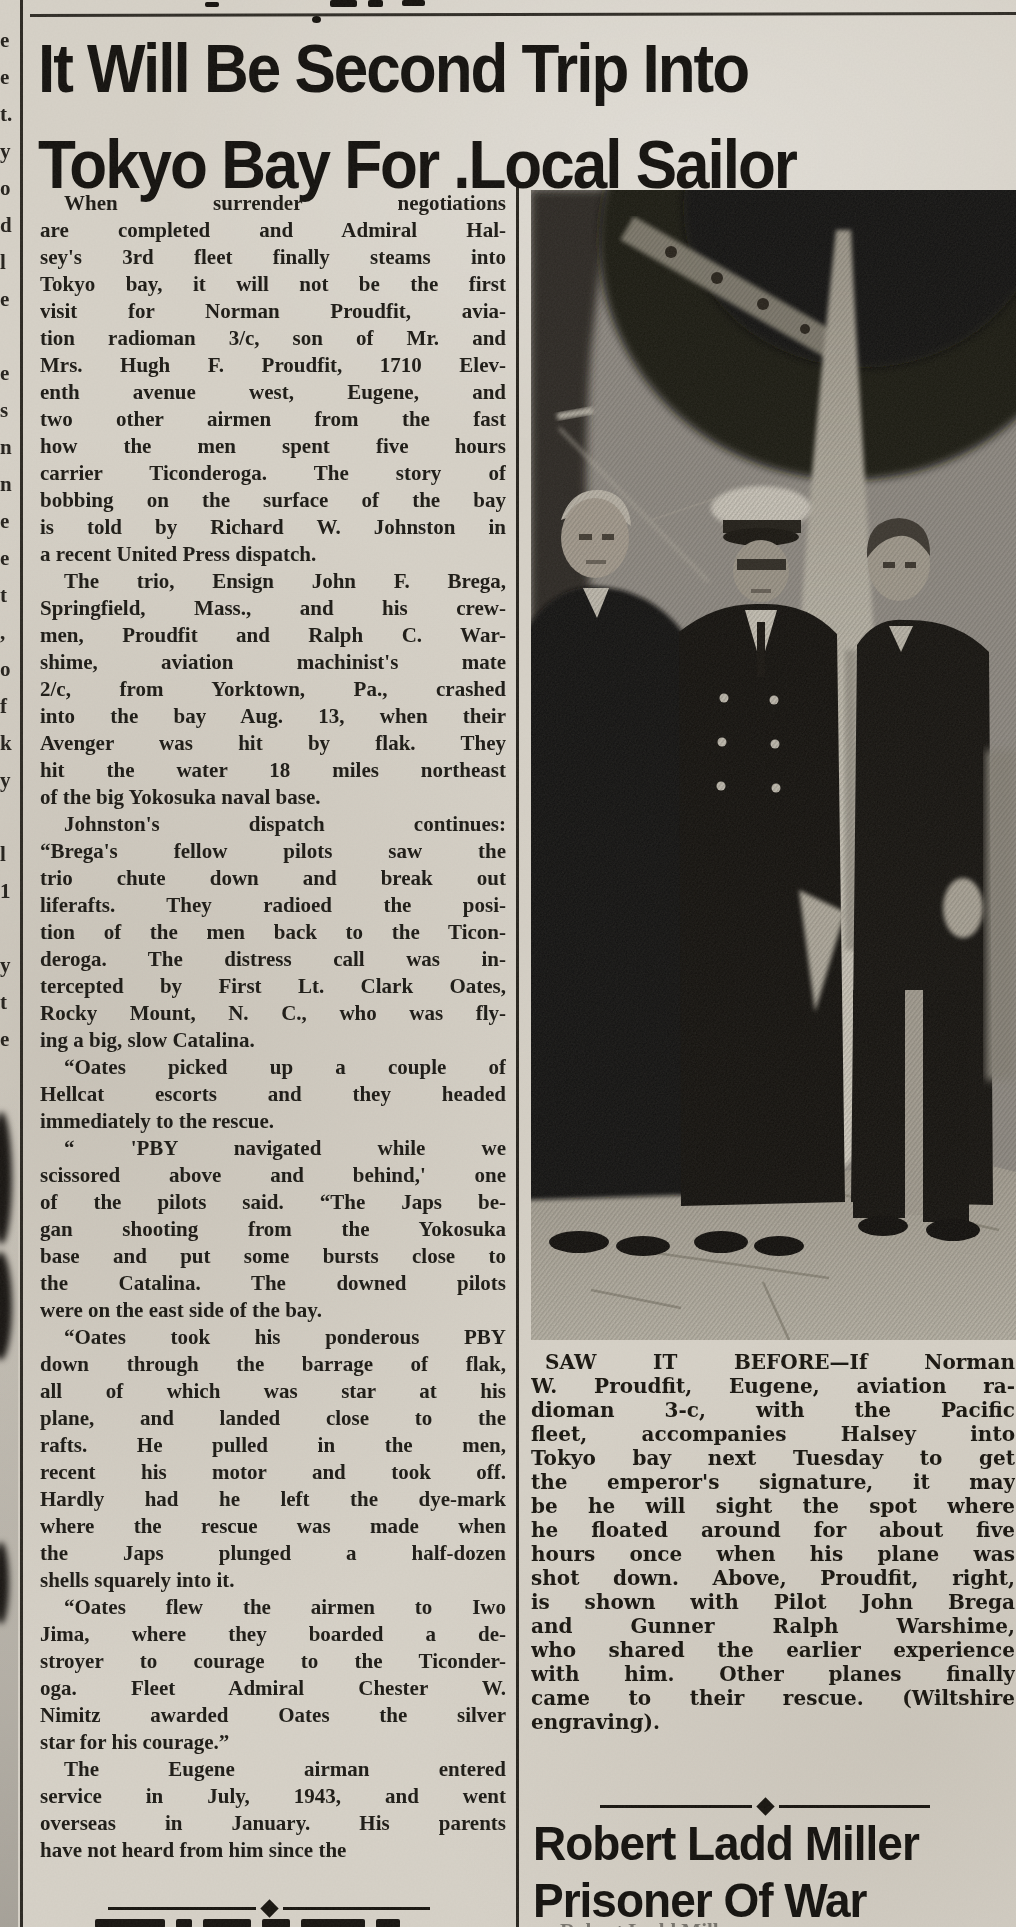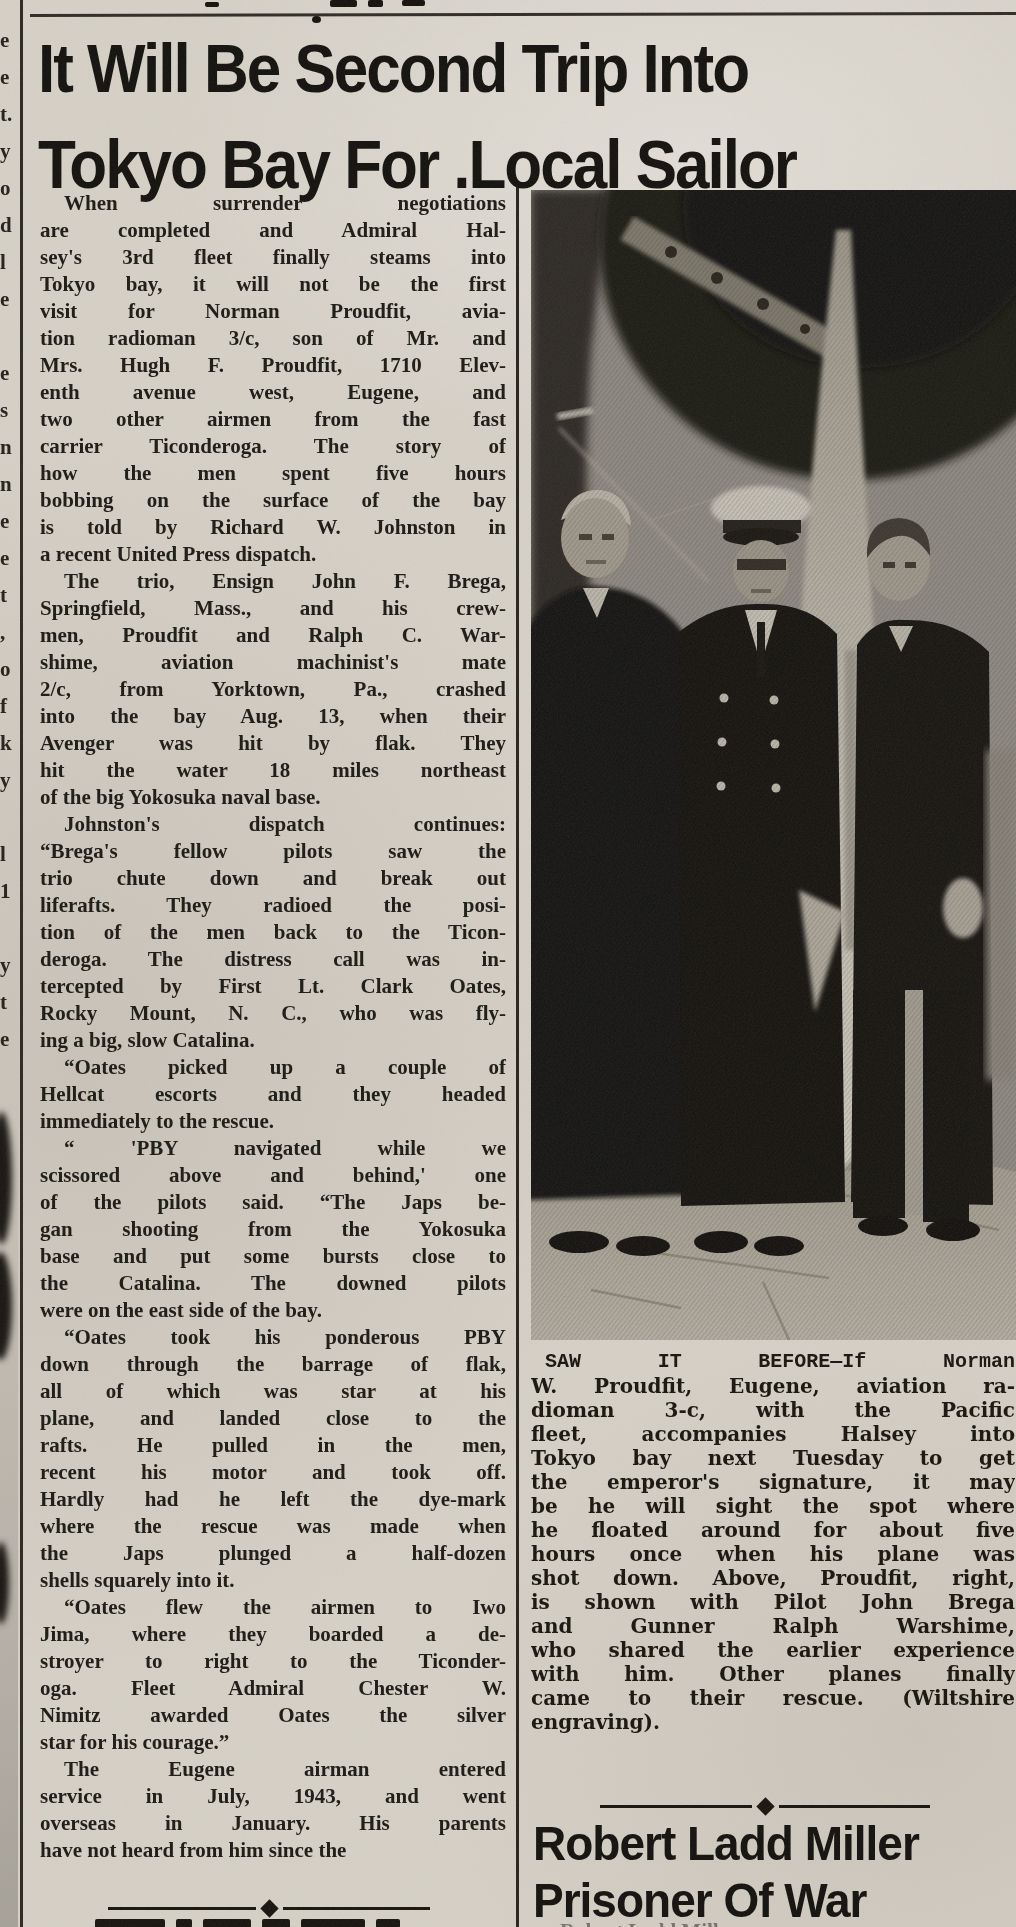--- a/index.html
+++ b/index.html
@@ -43,21 +43,21 @@
   .para .line{text-align:justify;text-align-last:justify;height:27px;overflow:hidden;}
   .para .line:first-child{padding-left:24px;}
   .para .line:last-child{text-align-last:left;}
   
   .photo{position:absolute;left:531px;top:190px;width:485px;height:1150px;overflow:hidden;}
   .photo svg{display:block;}
   
   .caption-block{position:absolute;left:531px;top:1350px;width:484px;
     font:700 20px/24px "DejaVu Serif", serif;color:#18150f;}
   .cap-line{text-align:justify;text-align-last:justify;height:24px;overflow:hidden;}
-  .cap-line:first-child{padding-left:14px;font-family:Liberation Mono, monospace;}
+  .cap-line:first-child{padding-left:14px;}
   .cap-line:last-child{text-align-last:left;}
   
   .divider{position:absolute;display:flex;align-items:center;}
   .divider .dline{flex:1;height:3px;background:#17140f;}
   .divider .diamond{width:13px;height:13px;background:#17140f;transform:rotate(45deg);margin:0 7px;flex:none;}
   .divider-left{left:108px;top:1902px;width:322px;}
   .divider-right{left:600px;top:1800px;width:330px;}
   
   .next-headline{position:absolute;left:533px;top:1814px;width:483px;
     font:700 46px/54px "Liberation Sans", sans-serif;letter-spacing:-1px;color:#13110e;
@@ -131,22 +131,22 @@
     <div class="para">
         <div class="line">When surrender negotiations</div>
         <div class="line">are completed and Admiral Hal-</div>
         <div class="line">sey's 3rd fleet finally steams into</div>
         <div class="line">Tokyo bay, it will not be the first</div>
         <div class="line">visit for Norman Proudfit, avia-</div>
         <div class="line">tion radioman 3/c, son of Mr. and</div>
         <div class="line">Mrs. Hugh F. Proudfit, 1710 Elev-</div>
         <div class="line">enth avenue west, Eugene, and</div>
         <div class="line">two other airmen from the fast</div>
+        <div class="line">how the men spent five hours</div>
         <div class="line">carrier Ticonderoga. The story of</div>
-        <div class="line">how the men spent five hours</div>
         <div class="line">bobbing on the surface of the bay</div>
         <div class="line">is told by Richard W. Johnston in</div>
         <div class="line">a recent United Press dispatch.</div>
       </div>
     <div class="para">
         <div class="line">The trio, Ensign John F. Brega,</div>
         <div class="line">Springfield, Mass., and his crew-</div>
         <div class="line">men, Proudfit and Ralph C. War-</div>
         <div class="line">shime, aviation machinist's mate</div>
         <div class="line">2/c, from Yorktown, Pa., crashed</div>
@@ -188,21 +188,21 @@
         <div class="line">rafts. He pulled in the men,</div>
         <div class="line">recent his motor and took off.</div>
         <div class="line">Hardly had he left the dye-mark</div>
         <div class="line">where the rescue was made when</div>
         <div class="line">the Japs plunged a half-dozen</div>
         <div class="line">shells squarely into it.</div>
       </div>
     <div class="para">
         <div class="line">“Oates flew the airmen to Iwo</div>
         <div class="line">Jima, where they boarded a de-</div>
-        <div class="line">stroyer to right to the Ticonder-</div>
+        <div class="line">stroyer to courage to the Ticonder-</div>
         <div class="line">oga. Fleet Admiral Chester W.</div>
         <div class="line">Nimitz awarded Oates the silver</div>
         <div class="line">star for his courage.”</div>
       </div>
     <div class="para">
         <div class="line">The Eugene airman entered</div>
         <div class="line">service in July, 1943, and went</div>
         <div class="line">overseas in January. His parents</div>
         <div class="line">have not heard from him since the</div>
       </div>

